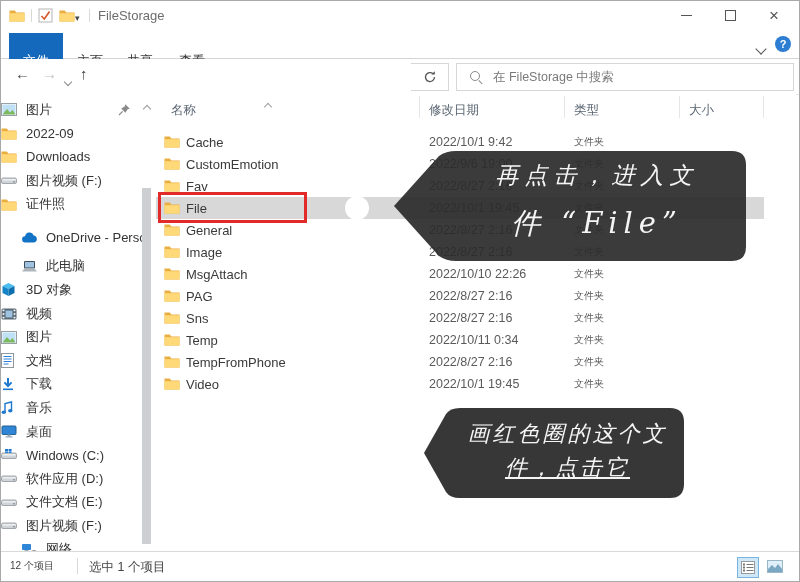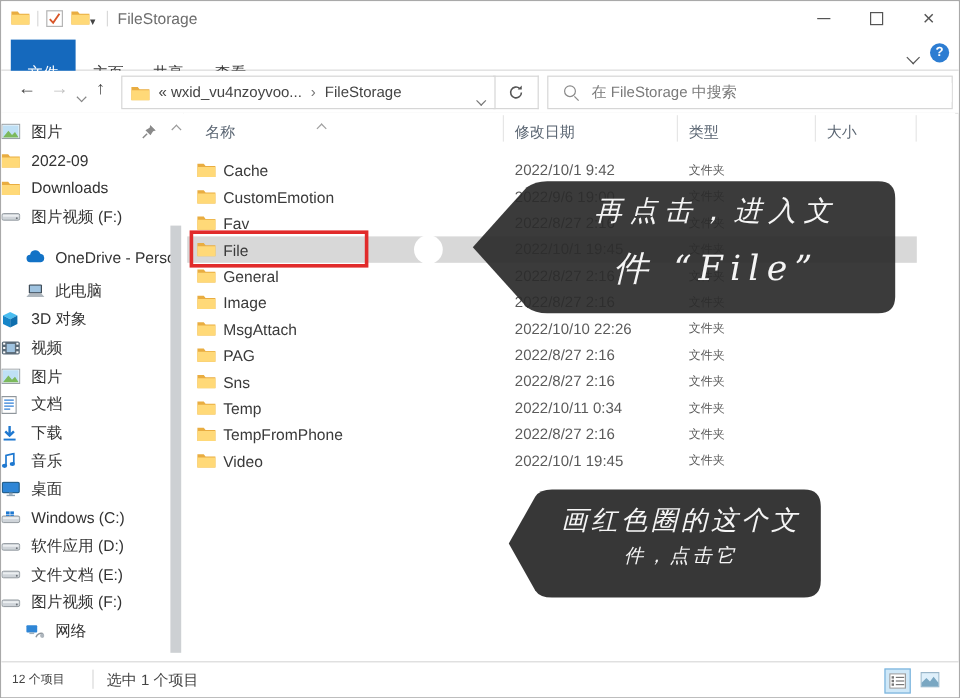--- a/index.html
+++ b/index.html
@@ -85,21 +85,21 @@
 
   
   #band-cutout{position:absolute;left:344px;top:195px;width:24px;height:24px;border-radius:50%;background:#fff;z-index:5;}
   #red-box{position:absolute;left:157px;top:191px;width:143px;height:25px;border:3px solid #e12b2b;z-index:6;}
   .callout{position:absolute;z-index:8;}
   .callout svg{position:absolute;left:0;top:0;}
   .co-text{position:absolute;text-align:center;color:#f5f5f5;font-family:"DejaVu Serif",serif;font-style:italic;white-space:nowrap;}
   #co1-l1{left:75px;width:302px;top:14px;font-size:23px;letter-spacing:6px;}
   #co1-l2{left:75px;width:302px;top:58px;font-size:29px;letter-spacing:6px;}
   #co2-l1{left:33px;width:237px;top:16px;font-size:22px;letter-spacing:3px;}
-  #co2-l2{left:33px;width:237px;top:50px;font-size:16px;letter-spacing:3px;}
+  #co2-l2{left:33px;width:237px;top:50px;font-size:22px;letter-spacing:3px;text-decoration:underline;}
 
   
   #statusbar{position:absolute;left:0;bottom:0;width:100%;height:29px;border-top:1px solid #d9d9d9;background:#fff;}
   #status-count{position:absolute;left:9px;top:7px;font-size:10px;color:#444;}
   #status-sep{position:absolute;left:76px;top:6px;width:1px;height:16px;background:#d9d9d9;}
   #status-selected{position:absolute;left:88px;top:7px;font-size:12.5px;color:#444;}
   .viewbtn{position:absolute;top:5px;width:20px;height:19px;display:flex;align-items:center;justify-content:center;}
   #view-details{right:40px;background:#cfe8f8;border:1px solid #7ab3dd;}
   #view-thumbs{right:14px;}
 </style>
@@ -144,33 +144,20 @@
     <span id="ribbon-collapse"><span class="chev"></span></span>
     <span id="help-btn">?</span>
   </div>
 
   <div id="toolbar">
     <span class="navic" style="left:14px">←</span>
     <span class="navic" id="nav-forward" style="left:41px">→</span>
     <span class="navic" id="nav-dd" style="left:64px"><span class="chev"></span></span>
     <span class="navic" style="left:79px">↑</span>
 
-    <div id="addressbox">
-      <span id="addr-folder"><svg width="16" height="13" viewBox="0 0 16 13">
-            <path d="M.5 1.5h5.3l1.5 1.9h8.2v9.1H.5z" fill="#e9ad41"></path>
-            <path d="M.5 4.2h15v8.3H.5z" fill="#ffd978"></path>
-          </svg></span>
-      <span id="addr-text">
-        <span>«</span>
-        <span>wxid_vu4nzoyvoo...</span>
-        <span class="crumb-sep">›</span>
-        <span>FileStorage</span>
-      </span>
-      <span id="addr-dd"><span class="chev"></span></span>
-    </div>
     <div id="refreshbox">
       <svg width="14" height="14" viewBox="0 0 14 14">
         <path d="M11.5 7a4.5 4.5 0 1 1-1.4-3.2" fill="none" stroke="#555" stroke-width="1.3"></path>
         <path d="M11.8 1.2 L11.8 4.6 L8.4 4.6 Z" fill="#555"></path>
       </svg>
     </div>
     <div id="searchbox">
       <span id="search-glass">
           <i></i>
           <b></b>
@@ -217,20 +204,30 @@
     </div>
         <div class="sb-item ind1">
       <span class="sb-ic">
             <svg width="16" height="11" viewBox="0 0 16 11">
               <rect x=".5" y="3" width="15" height="5.5" rx="1.5" fill="#cfd4d9" stroke="#8f969c" stroke-width=".8"></rect>
               <rect x="1.5" y="4" width="13" height="1.6" fill="#eceff1"></rect>
               <circle cx="13" cy="6.8" r=".8" fill="#6f757b"></circle>
             </svg>
           </span>
       <span class="sb-label">图片视频 (F:)</span>
+
+    </div>
+        <div class="sb-item ind1">
+      <span class="sb-ic">
+            <svg width="16" height="13" viewBox="0 0 16 13">
+              <path d="M.5 1.5h5.3l1.5 1.9h8.2v9.1H.5z" fill="#e9ad41"></path>
+              <path d="M.5 4.2h15v8.3H.5z" fill="#ffd978"></path>
+            </svg>
+          </span>
+      <span class="sb-label">证件照</span>
 
     </div>
         <div class="sb-item ind0 gap-onedrive">
       <span class="sb-ic">
             <svg width="17" height="12" viewBox="0 0 17 12">
               <path d="M4.3 10.5a3.1 3.1 0 0 1-.2-6.2A4.4 4.4 0 0 1 12.6 3.4 3.6 3.6 0 0 1 13 10.5z" fill="#1272c6"></path>
             </svg>
           </span>
       <span class="sb-label">OneDrive - Perso</span>
 

